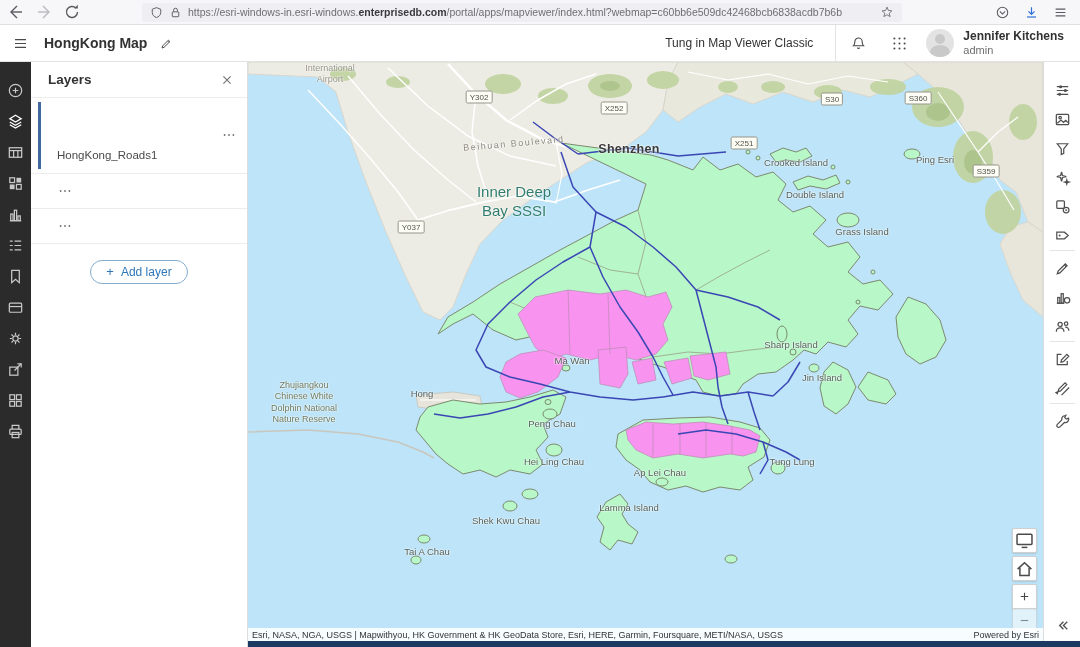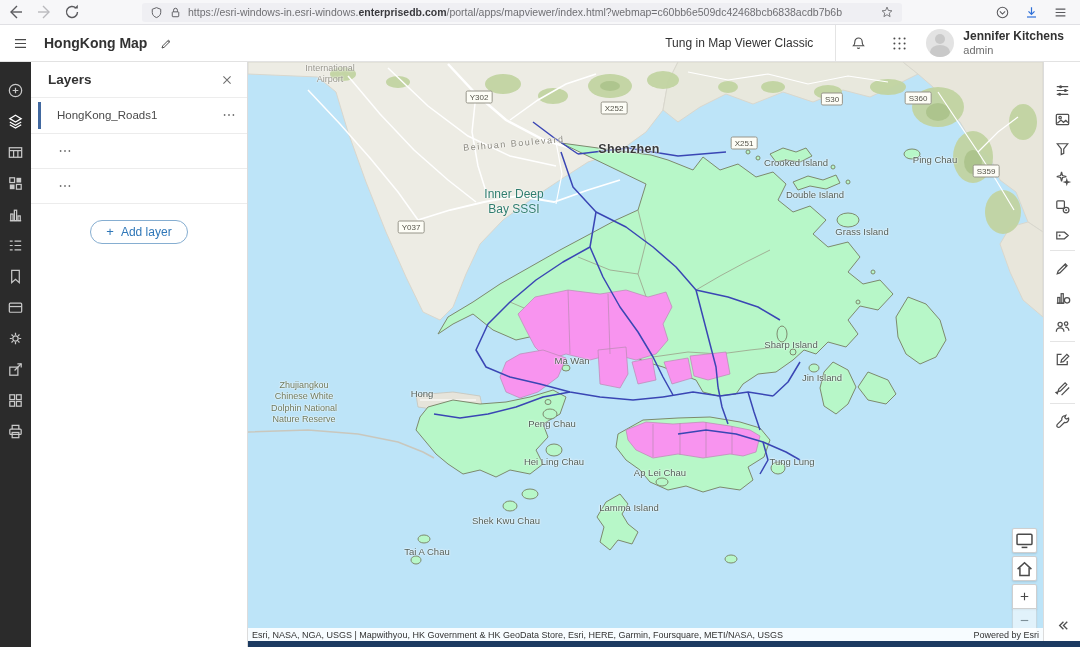--- a/index.html
+++ b/index.html
@@ -35,33 +35,33 @@
   .rail-icon { position:absolute; left:6px; width:19px; height:19px; color:#c9c9c9; }
   .rail-icon.active { color:#ffffff; }
 
   
   .layers-panel { position:absolute; left:31px; top:62px; width:217px; height:585px; background:#fff; border-right:1px solid #dcdcdc; z-index:30; }
   .panel-header { height:36px; display:flex; align-items:center; justify-content:space-between; padding:0 12px 0 17px; border-bottom:1px solid #ededed; }
   .panel-title { font-size:13.5px; font-weight:bold; color:#323232; }
   .panel-close { color:#6e6e6e; width:16px; height:16px; }
   .layer-item { position:relative; border-bottom:1px solid #ececec; display:flex; align-items:center; justify-content:space-between; padding:9px 10px 9px 26px; min-height:30px; cursor:pointer; }
   .layer-item.selected:before { content:""; position:absolute; left:7px; top:4px; bottom:4px; width:3px; background:#41689f; }
-  .layer-name { font-size:11.5px; color:#4a4a4a; word-break:break-all; line-height:1.45; padding-right:6px; }
+  .layer-name { font-size:11.5px; color:#4a4a4a; word-break:break-all; line-height:1.45; padding-right:6px;margin-top:40px; }
   .layer-dots { color:#6e6e6e; width:16px; height:16px; flex:none; }
   .add-layer-wrap { display:flex; justify-content:center; margin-top:16px; }
   .add-layer-btn { display:flex; align-items:center; gap:7px; border:1px solid #86aed1; border-radius:13px; padding:4px 15px; color:#2f77b8; font-size:12px; background:#fff; cursor:pointer; }
   .add-layer-btn .plus { font-size:13px; line-height:1; }
 
   
   .map-area { position:absolute; left:248px; top:62px; width:795px; height:585px; background:#bde4f8; overflow:hidden; z-index:10; }
   .map-canvas { position:absolute; left:0; top:0; }
   .map-label { position:absolute; transform:translate(-50%,-50%); white-space:pre-line; text-align:center; pointer-events:none; text-shadow:0 0 2px #fff,0 0 2px #fff; line-height:1.25; }
   .lbl-city { font-size:12.5px; font-weight:bold; color:#3a3a3a; letter-spacing:.3px; }
   .lbl-island { font-size:9.5px; color:#54605a; }
-  .lbl-water { font-size:12px; color:#2f7d6e; }
+  .lbl-water { font-size:15px; color:#2f7d6e; }
   .lbl-street { font-size:9px; color:#8a887e; letter-spacing:1.5px; transform:translate(-50%,-50%) rotate(-5deg); }
   .lbl-reserve { font-size:9px; color:#6e7a5e; }
   .lbl-airport { font-size:9px; color:#98968c; }
   .shield { position:absolute; transform:translate(-50%,-50%); font-size:8px; color:#55544a; background:#fdfdf6; border:1px solid #97958a; border-radius:2px; padding:0 3px; line-height:11px; pointer-events:none; }
   .activate { position:absolute; left:628px; top:580px; pointer-events:none; }
   .activate .t1 { font-size:19px; color:rgba(112,124,136,.8); }
   .map-btn { position:absolute; left:764px; width:25px; height:25px; background:#fff; border:1px solid #cfcfcf; border-radius:2px; display:flex; align-items:center; justify-content:center; color:#4a4a4a; cursor:pointer; box-shadow:0 1px 2px rgba(0,0,0,.12); }
   .map-btn svg { width:15px; height:15px; }
   .zoom-stack { position:absolute; left:764px; top:522px; }
   .attribution { position:absolute; left:0; right:0; bottom:6px; height:13px; background:rgba(255,255,255,.88); display:flex; align-items:center; justify-content:space-between; padding:0 4px; z-index:20; }
@@ -454,21 +454,21 @@
 
   <div id="mapLabels">
       <div class="map-label lbl-airport" style="left: 82px; top: 12px;">International
 Airport</div>
       <div class="map-label lbl-street" style="left: 266px; top: 82px;">Beihuan Boulevard</div>
       <div class="map-label lbl-city" style="left: 381px; top: 88px;">Shenzhen</div>
       <div class="map-label lbl-water" style="left: 266px; top: 140px;">Inner Deep
 Bay SSSI</div>
       <div class="map-label lbl-island" style="left: 548px; top: 101px;">Crooked Island</div>
       <div class="map-label lbl-island" style="left: 567px; top: 133px;">Double Island</div>
-      <div class="map-label lbl-island" style="left: 687px; top: 98px;">Ping Chau</div>
+      <div class="map-label lbl-island" style="left: 687px; top: 98px;">Ping Esri</div>
       <div class="map-label lbl-island" style="left: 614px; top: 170px;">Grass Island</div>
       <div class="map-label lbl-island" style="left: 543px; top: 283px;">Sharp Island</div>
       <div class="map-label lbl-island" style="left: 574px; top: 316px;">Jin Island</div>
       <div class="map-label lbl-island" style="left: 324px; top: 299px;">Ma Wan</div>
       <div class="map-label lbl-island" style="left: 304px; top: 362px;">Peng Chau</div>
       <div class="map-label lbl-island" style="left: 306px; top: 400px;">Hei Ling Chau</div>
       <div class="map-label lbl-island" style="left: 258px; top: 459px;">Shek Kwu Chau</div>
       <div class="map-label lbl-island" style="left: 179px; top: 490px;">Tai A Chau</div>
       <div class="map-label lbl-island" style="left: 381px; top: 446px;">Lamma Island</div>
       <div class="map-label lbl-island" style="left: 412px; top: 411px;">Ap Lei Chau</div>

